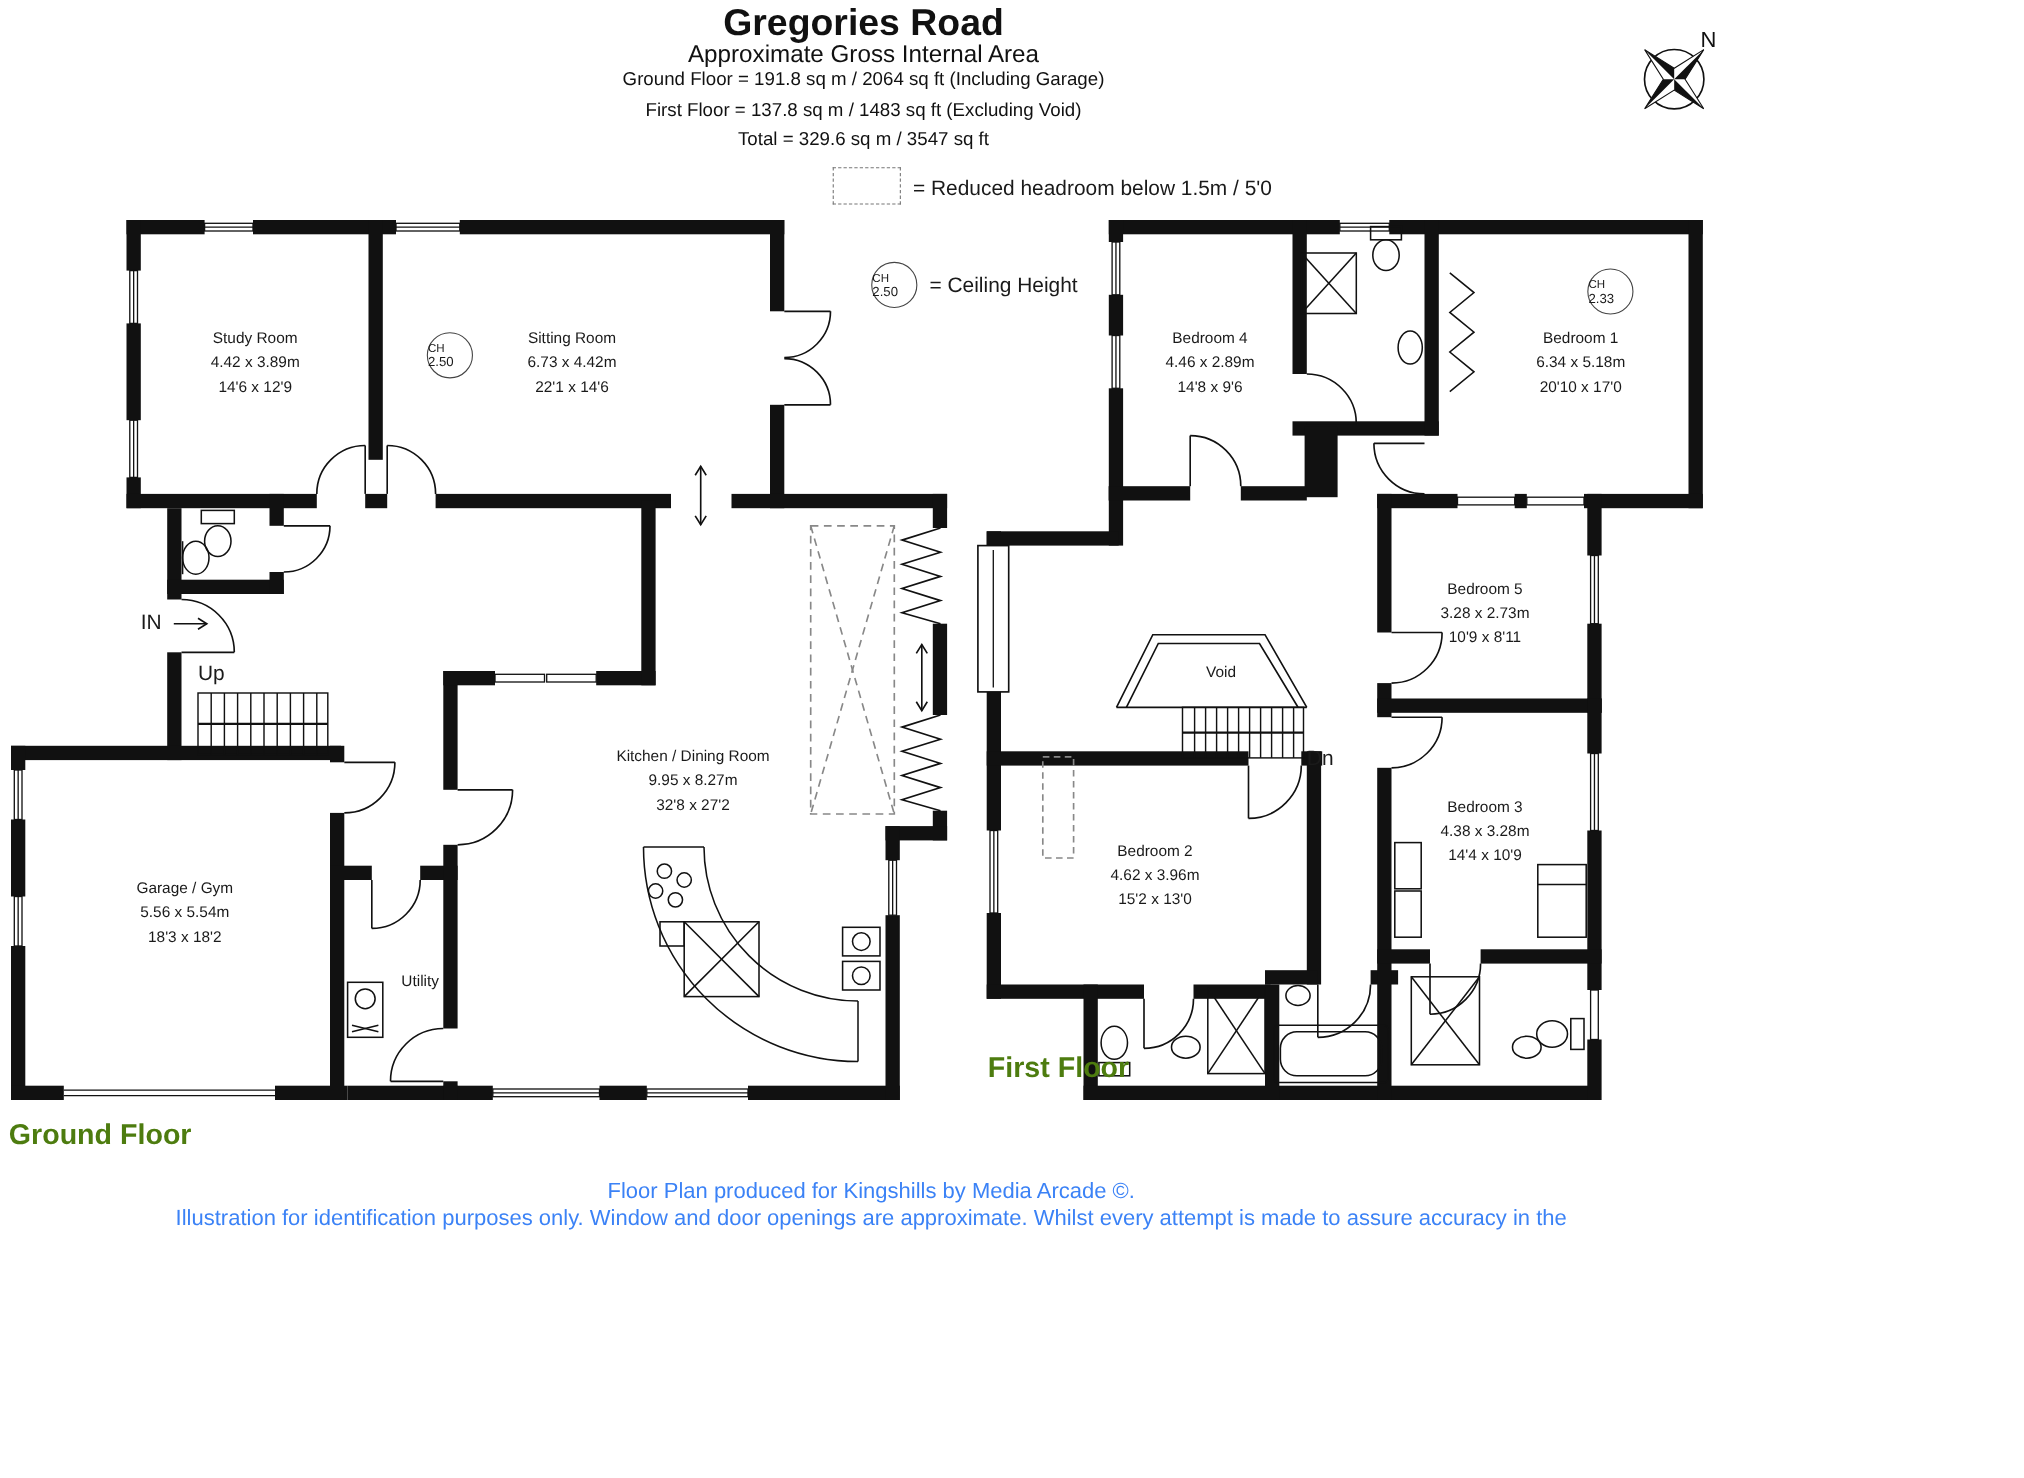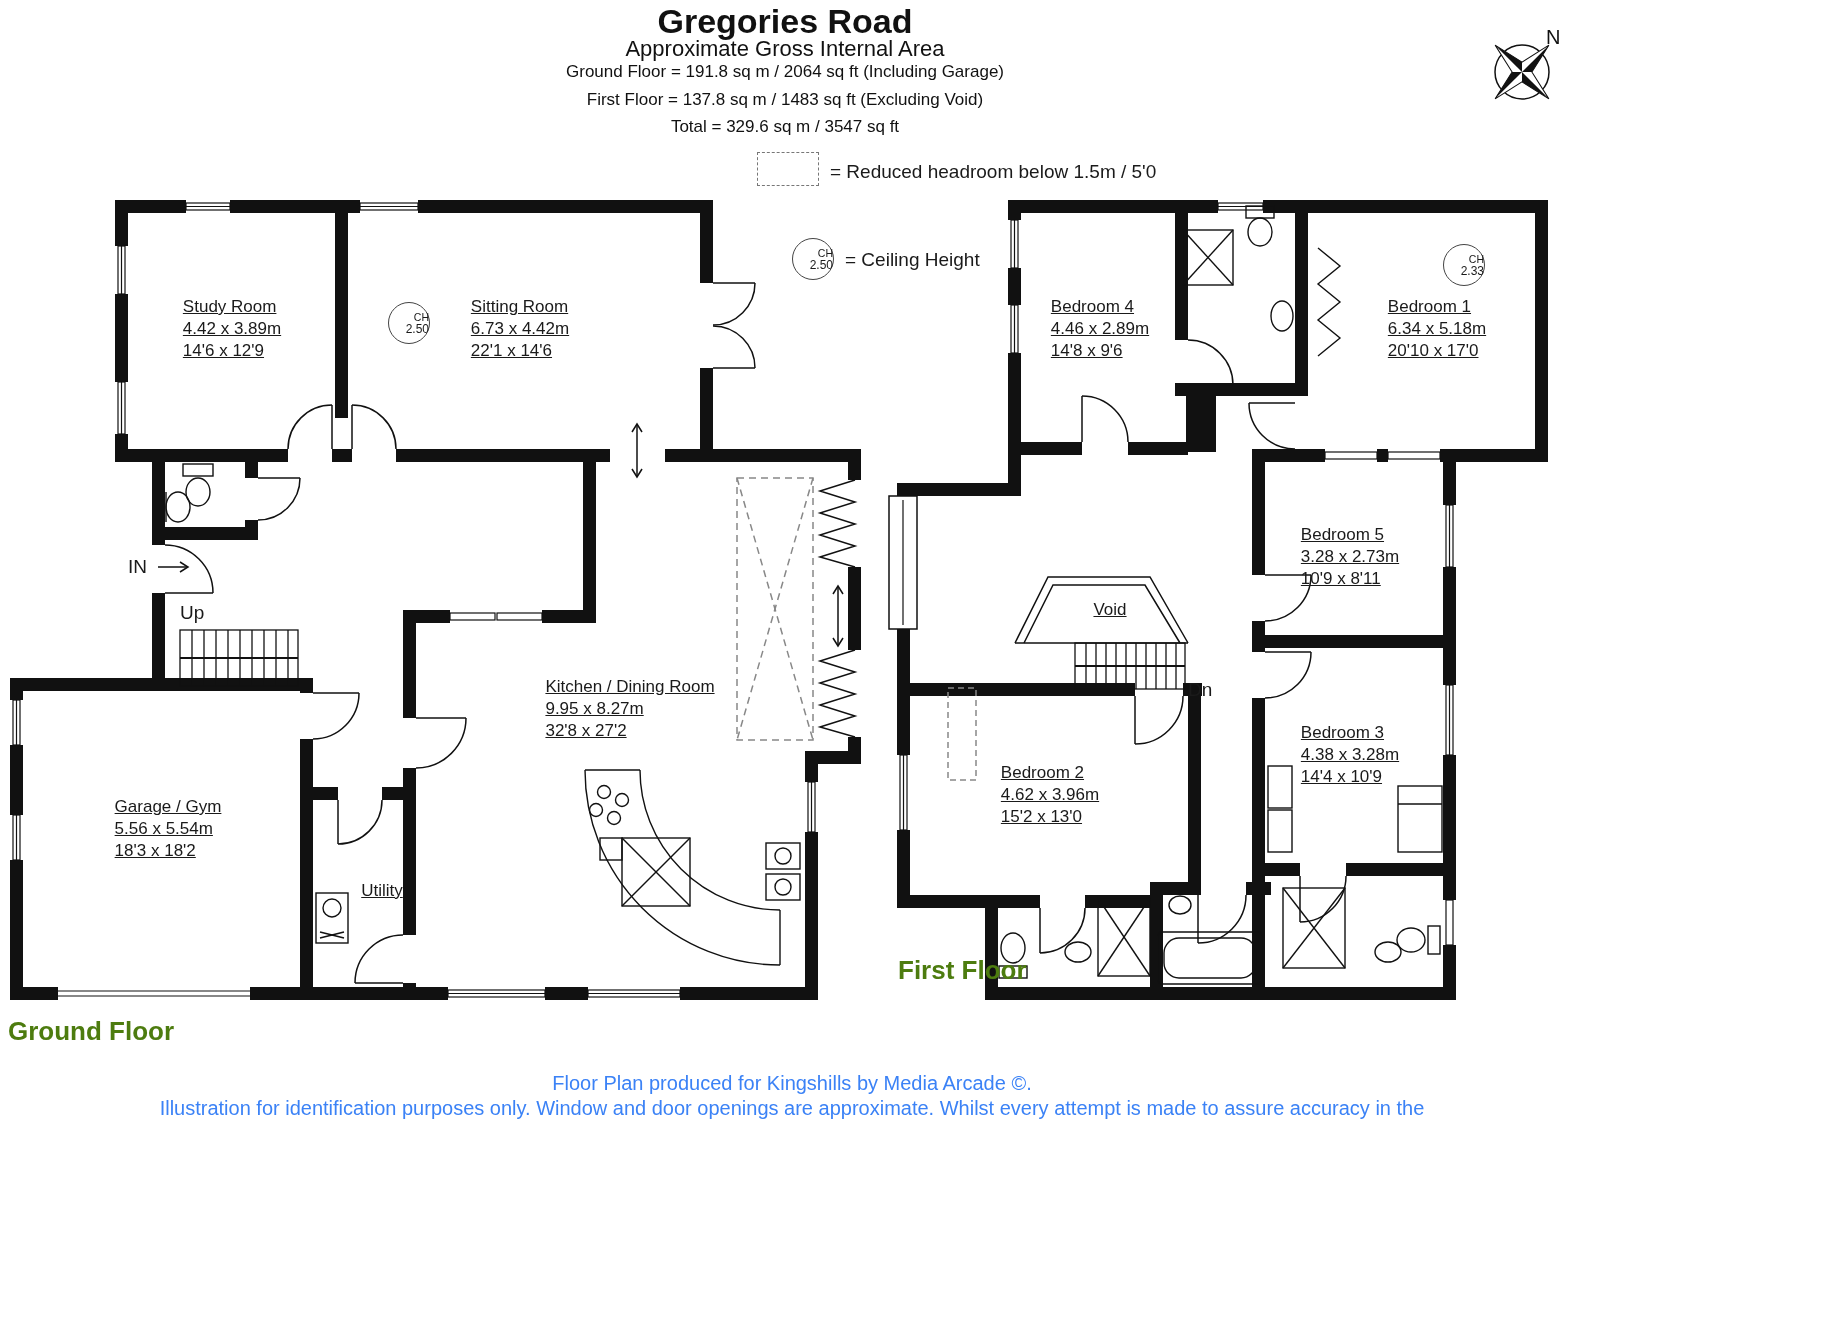--- a/index.html
+++ b/index.html
@@ -3,26 +3,26 @@
 <meta charset="utf-8">
 <style>
   html,body{margin:0;padding:0;background:#fff;}
   .page{position:relative;width:1840px;height:1344px;background:#fff;overflow:hidden;
         font-family:"Liberation Sans", sans-serif;color:#111;}
   .plan-svg{position:absolute;left:0;top:0;}
   .header-line{position:absolute;left:0;width:1570px;text-align:center;color:#111;white-space:nowrap;}
   .title{font-size:34px;font-weight:bold;}
   .subtitle{font-size:22px;text-align:center;}
   .area{font-size:17px;}
-  .room-label{position:absolute;transform:translateX(-50%);
-              font-size:17px;line-height:22px;color:#1a1a1a;white-space:nowrap;text-decoration:underline;}
+  .room-label{position:absolute;transform:translateX(-50%);text-align:center;
+              font-size:14px;line-height:22px;color:#1a1a1a;white-space:nowrap;}
   .small-label{position:absolute;font-size:19px;color:#1a1a1a;white-space:nowrap;}
   .floor-label{position:absolute;font-size:26px;font-weight:bold;color:#4d7c0f;white-space:nowrap;}
   .ch-badge{position:absolute;width:40px;height:40px;border:1.5px solid #444;border-radius:50%;
-            background:#fff;display:flex;flex-direction:column;align-items:flex-end;justify-content:center;
+            background:#fff;display:flex;flex-direction:column;align-items:flex-start;justify-content:center;
             line-height:12px;color:#1a1a1a;}
   .ch-badge .ch-top{font-size:10.5px;}
   .ch-badge .ch-val{font-size:12px;}
   .legend-dash-box{position:absolute;left:757px;top:152px;width:60px;height:32px;
                    border:1.5px dashed #777;background:#fff;}
   .footer-line{position:absolute;left:0;width:1584px;text-align:center;font-size:20px;color:#3b82f6;white-space:nowrap;}
   .north-label{position:absolute;font-size:20px;color:#111;}
 </style>
 </head>
 <body>

